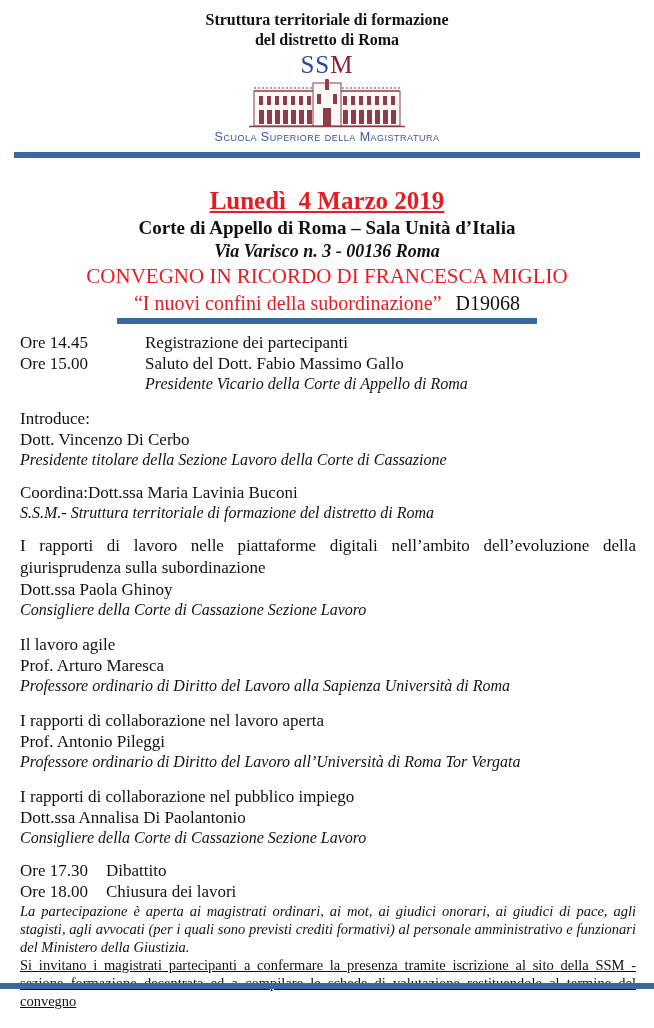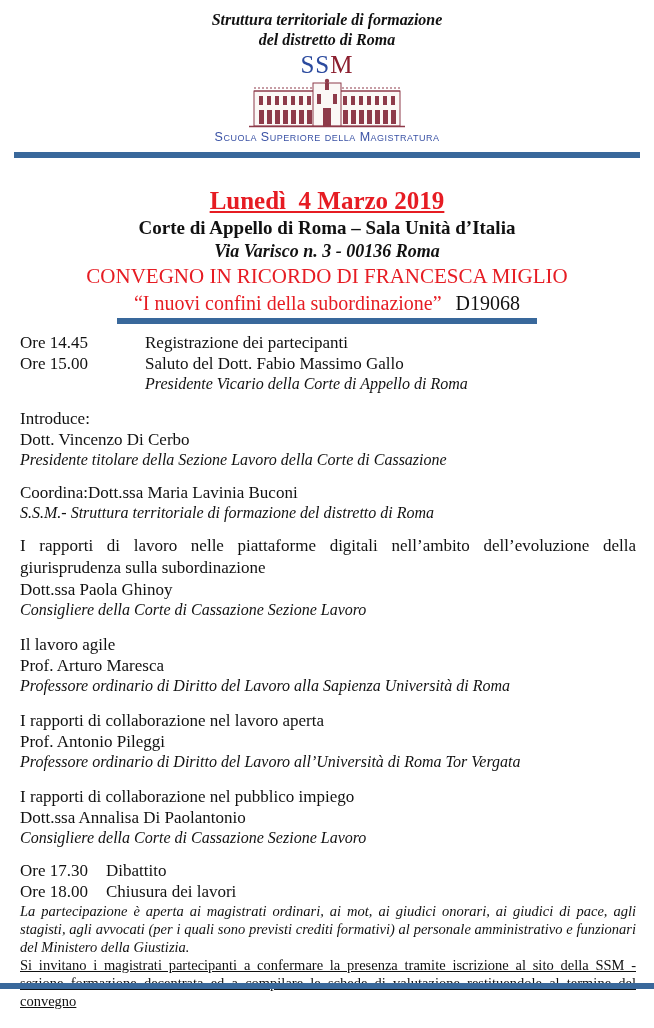--- a/index.html
+++ b/index.html
@@ -4,21 +4,21 @@
 <style>
   * { margin:0; padding:0; box-sizing:border-box; }
   html,body { background:#ffffff; }
   .page {
     position:relative; width:654px; height:1028px; margin:0 auto;
     background:#ffffff; overflow:hidden;
     font-family:"Liberation Serif", serif; color:#111;
   }
   
   .org-header { padding-top:10px; text-align:center; }
-  .org-line { font-size:16px; line-height:20px; font-weight:bold; font-style:italic; }
+  .org-line { font-size:16px; line-height:20px; font-weight:bold; }
   .logo { margin-top:2px; text-align:center; }
   .logo-acronym { font-size:25px; line-height:26px; letter-spacing:1px; font-weight:normal; }
   .logo-acronym .ss { color:#2b4a9e;margin-top:39px; }
   .logo-acronym .m  { color:#8c1f2f; }
   .logo-building { display:block; margin:0 auto; }
   .logo-caption {
     font-family:"Liberation Sans", sans-serif; font-variant:small-caps;
     font-size:12.5px; line-height:14px; letter-spacing:0.5px; color:#3a52a5;
   }
   

